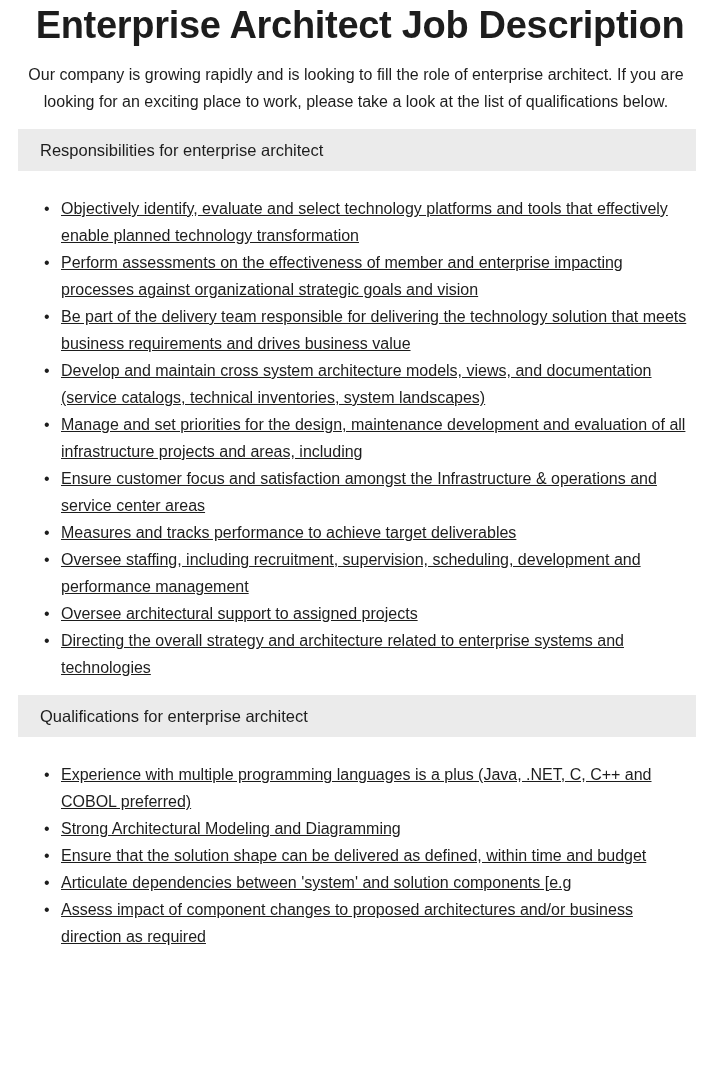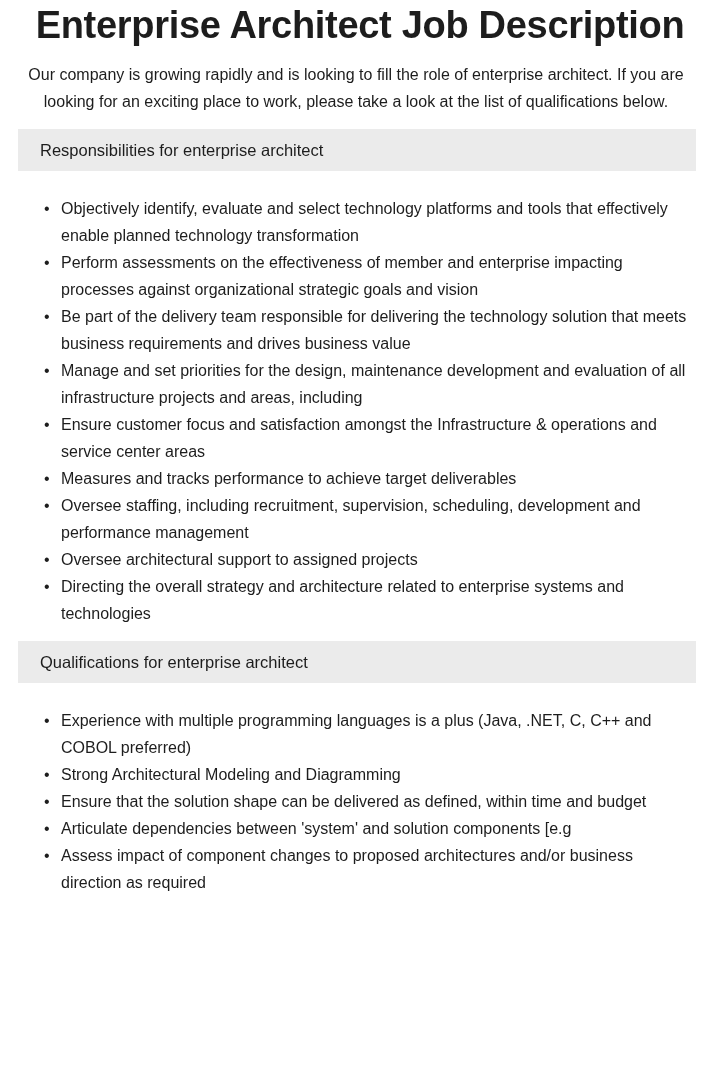--- a/index.html
+++ b/index.html
@@ -43,20 +43,21 @@
     padding-left: 22px;
     font-weight: 400;
     font-size: 16.5px;
     white-space: nowrap;
     overflow: hidden;
   }
   ul.bullet-list {
     list-style: none;
     margin: 0 28px 14px 20px;
     padding: 0;
+    text-decoration: underline;
   }
   ul.bullet-list li {
     position: relative;
     padding-left: 41px;
   }
   ul.bullet-list li::before {
     content: "\2022";
     position: absolute;
     left: 24px;
     top: 0;
@@ -68,20 +69,21 @@
 <h1 class="page-title">Enterprise Architect Job Description</h1>
 
 <p class="intro">Our company is growing rapidly and is looking to fill the role of enterprise architect. If you are looking for an exciting place to work, please take a look at the list of qualifications below.</p>
 
 <div class="section-header">Responsibilities for enterprise architect</div>
 
 <ul class="bullet-list">
     <li>Objectively identify, evaluate and select technology platforms and tools that effectively enable planned technology transformation</li>
     <li>Perform assessments on the effectiveness of member and enterprise impacting processes against organizational strategic goals and vision</li>
     <li>Be part of the delivery team responsible for delivering the technology solution that meets business requirements and drives business value</li>
+    <li>Develop and maintain cross system architecture models, views, and documentation (service catalogs, technical inventories, system landscapes)</li>
     <li>Manage and set priorities for the design, maintenance development and evaluation of all infrastructure projects and areas, including</li>
     <li>Ensure customer focus and satisfaction amongst the Infrastructure &amp; operations and service center areas</li>
     <li>Measures and tracks performance to achieve target deliverables</li>
     <li>Oversee staffing, including recruitment, supervision, scheduling, development and performance management</li>
     <li>Oversee architectural support to assigned projects</li>
     <li>Directing the overall strategy and architecture related to enterprise systems and technologies</li>
   </ul>
 
 <div class="section-header">Qualifications for enterprise architect</div>
 

